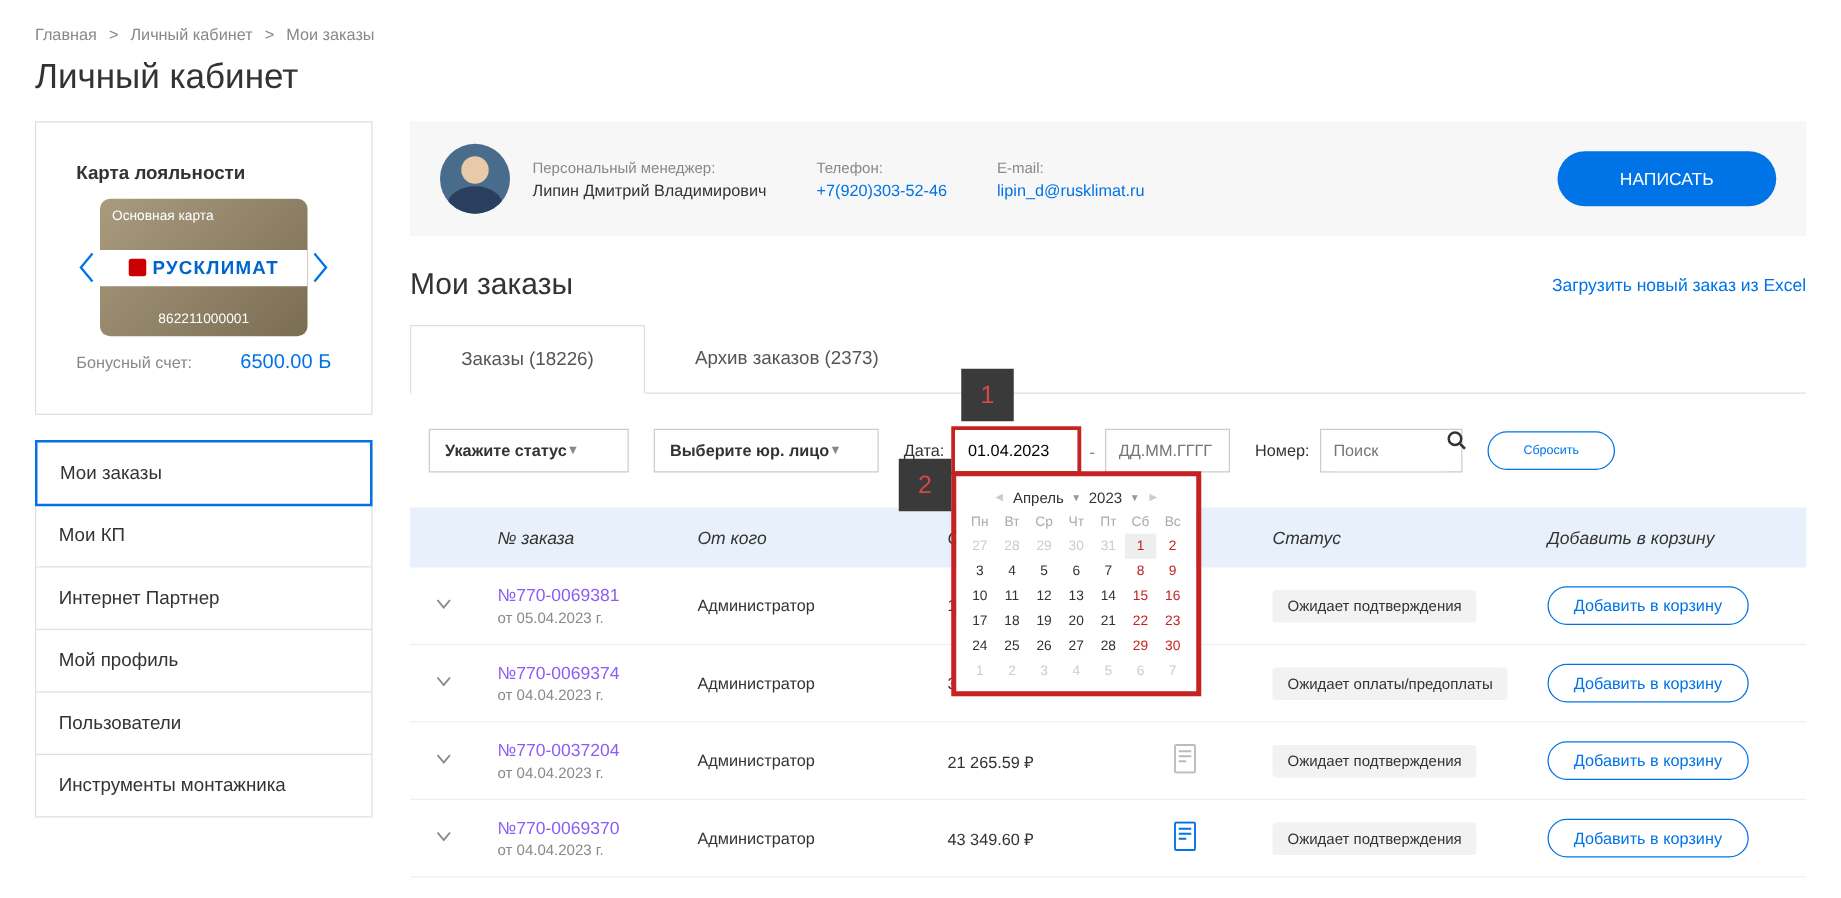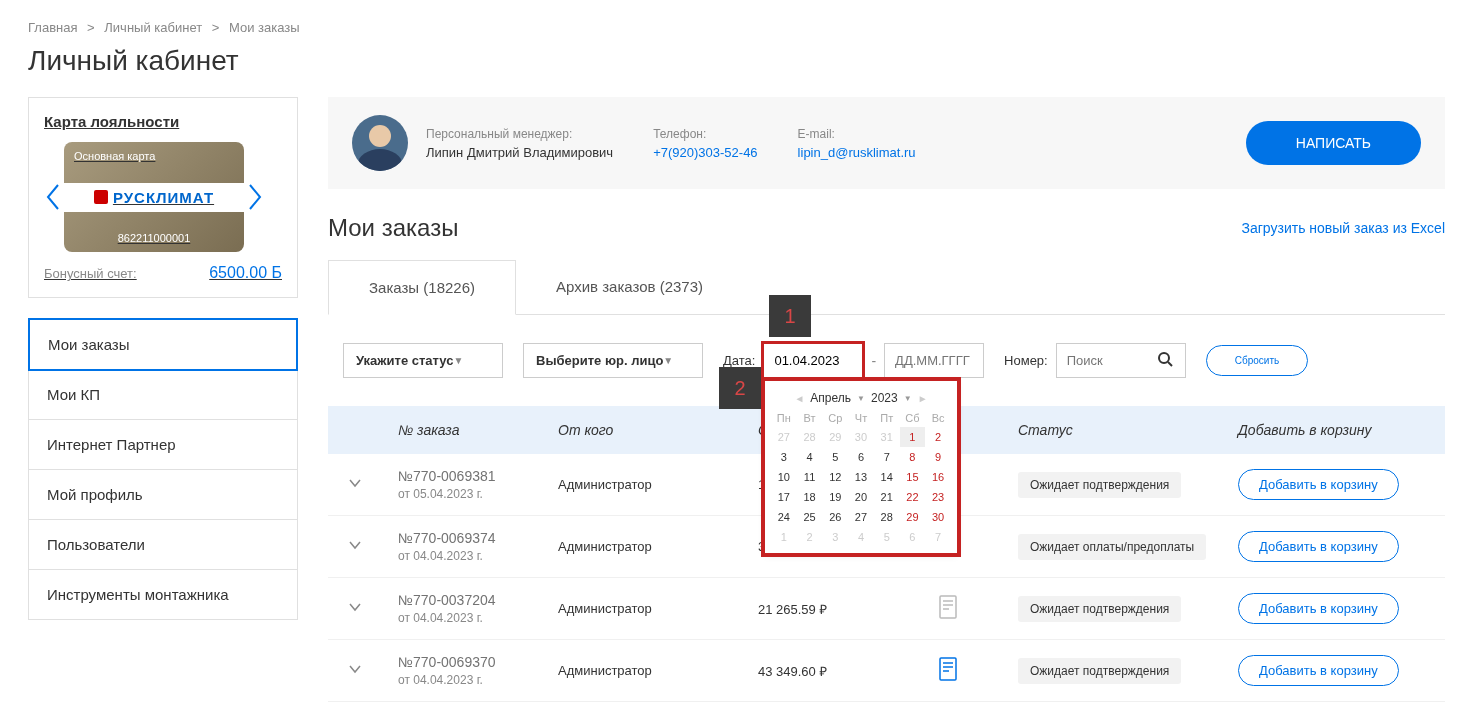--- a/index.html
+++ b/index.html
@@ -4,21 +4,21 @@
 <style>
 * { box-sizing: border-box; margin: 0; padding: 0; font-family: Arial, sans-serif; }
 body { background: #fff; color: #333; font-size: 14px; }
 .container { padding: 20px 28px; }
 .breadcrumb { font-size: 13px; color: #888; margin-bottom: 10px; }
 .breadcrumb a { color: #888; text-decoration: none; }
 .breadcrumb .sep { margin: 0 6px; }
 h1 { font-size: 28px; font-weight: 400; color: #333; margin-bottom: 20px; }
 .layout { display: flex; gap: 30px; }
 .sidebar { width: 270px; flex-shrink: 0; }
-.loyalty-card { border: 1px solid #e0e0e0; padding: 15px; margin-bottom: 20px; text-decoration: underline; }
+.loyalty-card { border: 1px solid #e0e0e0; padding: 32px; margin-bottom: 20px; }
 .loyalty-card h3 { font-size: 15px; font-weight: 700; margin-bottom: 12px; }
 .card-carousel { display: flex; align-items: center; }
 .chev { width: 20px; height: 40px; cursor: pointer; }
 .chev svg { width: 100%; height: 100%; }
 .card-img { width: 180px; height: 110px; border-radius: 8px; background: linear-gradient(135deg,#a89b7e,#7a6d52); position: relative; overflow: hidden; display: flex; flex-direction: column; justify-content: space-between; padding: 8px 0; }
 .card-img .top { color: #fff; font-size: 11px; padding: 0 10px; }
 .card-img .mid { background: #fff; padding: 6px 10px; display: flex; align-items: center; justify-content: center; gap: 5px; }
 .card-img .mid .logo-sq { width: 14px; height: 14px; background: #c00; border-radius: 2px; }
 .card-img .mid .logo-txt { color: #0066cc; font-size: 15px; font-weight: 700; letter-spacing: 1px; }
 .card-img .bot { color: #fff; font-size: 11px; text-align: center; }
@@ -47,35 +47,35 @@
 .tab { padding: 18px 40px; cursor: pointer; font-size: 15px; color: #555; }
 .tab.active { border: 1px solid #e0e0e0; border-bottom: 1px solid #fff; margin-bottom: -1px; background: #fff; }
 .filters { display: flex; align-items: center; gap: 20px; padding: 28px 15px; flex-wrap: nowrap; }
 .select-wrap { border: 1px solid #ccc; padding: 9px 12px; display: flex; align-items: center; min-width: 160px; cursor: pointer; font-size: 13px; position: relative; font-weight: bold; }
 .select-wrap .caret { font-size: 10px; color: #888; }
 .filter-group { display: flex; align-items: center; gap: 8px; }
 .filter-group label { font-size: 13px; }
 .date-input { border: 1px solid #ccc; padding: 9px 10px; width: 100px; font-size: 13px; }
 .date-input.highlight { outline: 3px solid #c52222; outline-offset: -1px; }
 .dash { color: #888; }
-.search-wrap { border: 1px solid #ccc; display: flex; align-items: center; padding: 0 10px; width: 130px; }
+.search-wrap { border: 1px solid #ccc; display: flex; padding: 0 10px; width: 114px; }
 .search-wrap input { border: none; outline: none; padding: 9px 0; width: 90px; font-size: 13px; }
 .btn-reset { border: 1px solid #0073e6; color: #0073e6; background: #fff; padding: 9px 28px; border-radius: 18px; cursor: pointer; font-size: 10px; }
 .table { width: 100%; }
 .thead { display: flex; background: #e8f1fb; padding: 16px 20px; font-size: 14px; color: #333; font-style: italic; }
 .col-exp { width: 50px; }
 .col-num { width: 160px; }
 .col-from { width: 200px; }
 .col-cost { width: 180px; }
 .col-doc { width: 80px; }
 .col-status { width: 220px; }
 .col-add { flex: 1; }
 .trow { display: flex; align-items: center; padding: 14px 20px; border-bottom: 1px solid #f0f0f0; font-size: 13px; }
 .trow .col-exp svg { width: 14px; height: 14px; }
-.trow .col-num a { color: #737373; text-decoration: none; font-size: 14px; }
+.trow .col-num a { color: #8b5cf6; text-decoration: none; font-size: 14px; }
 .trow .col-num .date { color: #888; font-size: 12px; margin-top: 3px; }
 .trow .col-doc svg { width: 20px; height: 24px; }
 .status-badge { background: #f2f2f2; padding: 6px 12px; border-radius: 3px; font-size: 12px; display: inline-block; }
 .btn-add { border: 1px solid #0073e6; color: #0073e6; background: #fff; padding: 7px 20px; border-radius: 16px; cursor: pointer; font-size: 13px; }
 .annotation { position: absolute; background: #3a3a3a; color: #d84646; width: 42px; height: 42px; display: flex; align-items: center; justify-content: center; font-size: 20px; font-weight: 400; z-index: 20; }
 .datepicker { position: absolute; background: #fff; outline: 4px solid #c52222; padding: 6px; z-index: 10; width: 192px; box-shadow: 0 2px 8px rgba(0,0,0,0.1); }
 .dp-header { display: flex; align-items: center; justify-content: center; gap: 6px; padding: 4px 0; font-size: 12px; }
 .dp-nav { color: #ccc; cursor: pointer; font-size: 10px; }
 .dp-header .caret { color: #999; font-size: 8px; }
 .dp-grid { display: grid; grid-template-columns: repeat(7, 1fr); gap: 0; text-align: center; font-size: 11px; }

